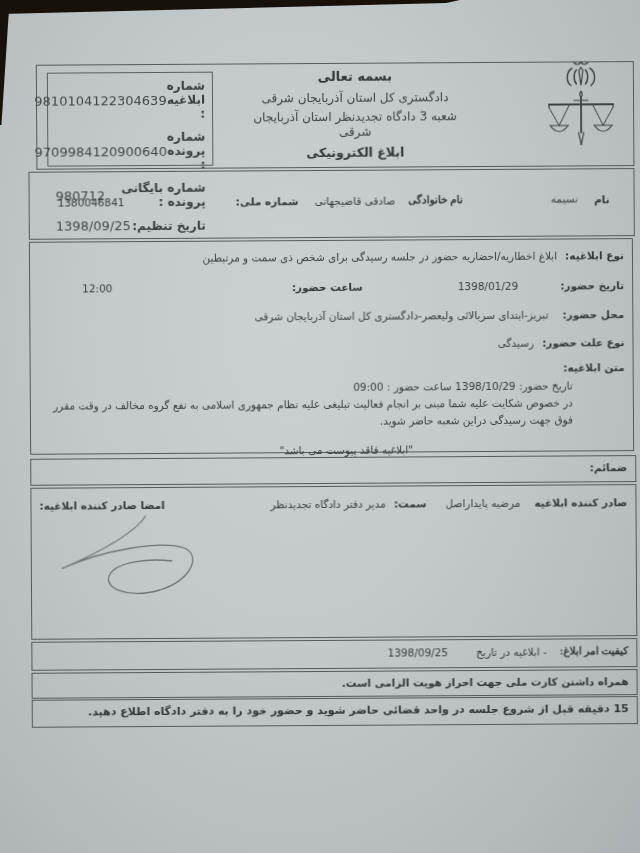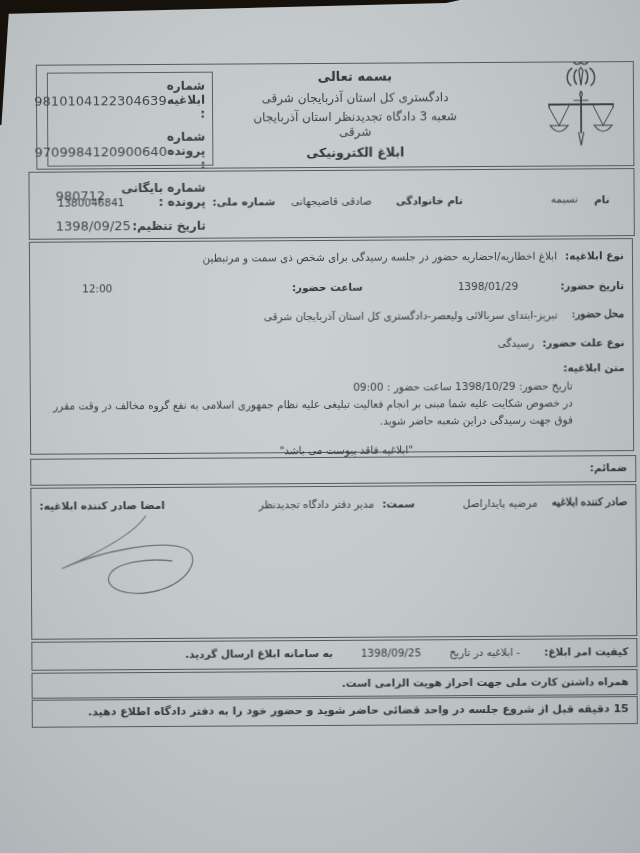--- a/index.html
+++ b/index.html
@@ -18,23 +18,23 @@
   #dark-left{left:0;top:0;width:12px;height:125px;clip-path:polygon(0 0,80% 0,12% 100%,0 100%);}
   #doc{
     position:absolute;inset:0;direction:rtl;
     transform:rotate(-0.35deg);
     color:#383e42;
     filter:blur(0.2px);
   }
   .box{position:absolute;border:1px solid #54595d;background:transparent;}
   .b{font-weight:bold;color:#32373b;}
   .fs{font-size:10.5px;line-height:1.4;}
-  .row{display:flex;align-items:center;direction:rtl;}.ml8{margin-left:8px;}.ml10{margin-left:24px;}
-  .ml14{margin-left:14px;font-family:Liberation Serif, serif;}.ml16{margin-left:16px;}.ml26{margin-left:16px;}
-  .ml28{margin-left:28px;}.ml42{margin-left:42px;}.ml48{margin-left:48px;}
+  .row{display:flex;align-items:center;direction:rtl;}.ml8{margin-left:8px;}.ml10{margin-left:13px;font-family:Liberation Serif, serif;}
+  .ml14{margin-left:14px;}.ml16{margin-left:16px;}.ml26{margin-left:16px;}
+  .ml28{margin-left:28px;}.ml42{margin-left:42px;}.ml48{margin-left:19px;}
   .ml58{margin-left:88px;font-family:Liberation Serif, serif;}.ml95{margin-left:95px;}
   .meta-row{display:flex;justify-content:space-between;align-items:center;direction:rtl;margin-bottom:9px;}
   .meta-label{font-size:12px;font-weight:bold;color:#3a3f43;}
   .meta-value{font-size:13px;color:#42474b;direction:ltr;}
   .titles{position:absolute;left:150px;right:110px;top:5px;text-align:center;}
   svg{display:block;}
 </style>
 </head>
 <body>
 
@@ -161,21 +161,20 @@
           <path d="M96,2 C84,20 45,40 12,54 C52,36 112,26 134,34 C152,41 142,66 110,76 C78,85 52,74 60,60 C67,48 98,44 122,47"></path>
         </svg>
       </span>
     </div>
 
     <div class="box fs" style="left:30px;top:640px;width:604px;height:27px;">
       <div class="row" style="padding:5px 8px 0 8px;">
         <span class="b ml10">کیفیت امر ابلاغ:</span>
         <span class="ml28">- ابلاغیه در تاریخ</span>
         <span class="ml28" style="direction:ltr;">1398/09/25</span>
-        <span class="b">به سامانه ابلاغ ارسال گردید.</span>
       </div>
     </div>
 
     <div class="box fs" style="left:30px;top:671px;width:604px;height:24px;">
       <div class="b" style="padding:4px 8px 0 0;text-align:right;">همراه داشتن کارت ملی جهت احراز هویت الزامی است.</div>
     </div>
     <div class="box" style="left:30px;top:698px;width:604px;height:26px;">
       <div class="b" style="padding:5px 8px 0 0;text-align:right;font-size:11px;">15 دقیقه قبل از شروع جلسه در واحد قضائی حاضر شوید و حضور خود را به دفتر دادگاه اطلاع دهید.</div>
     </div>
 

